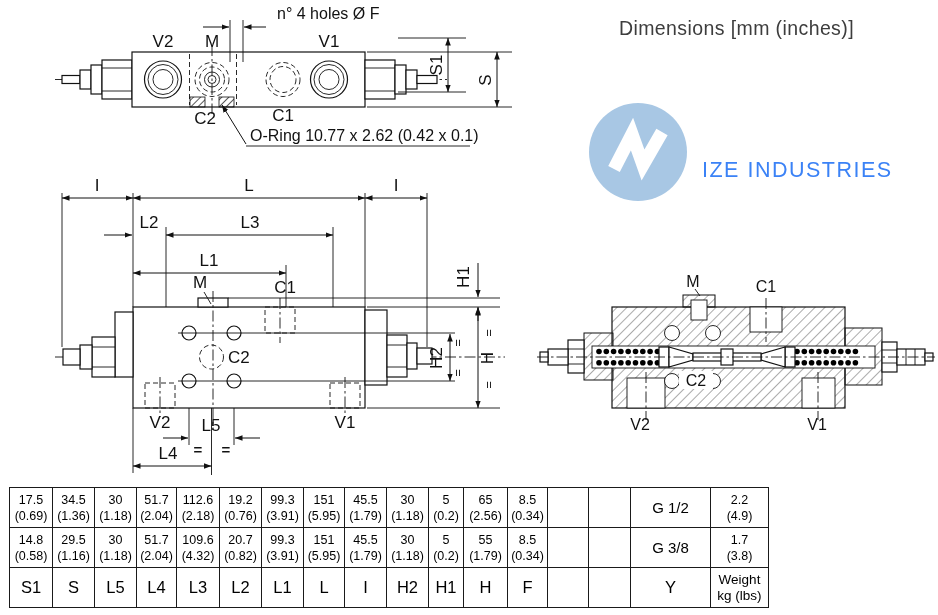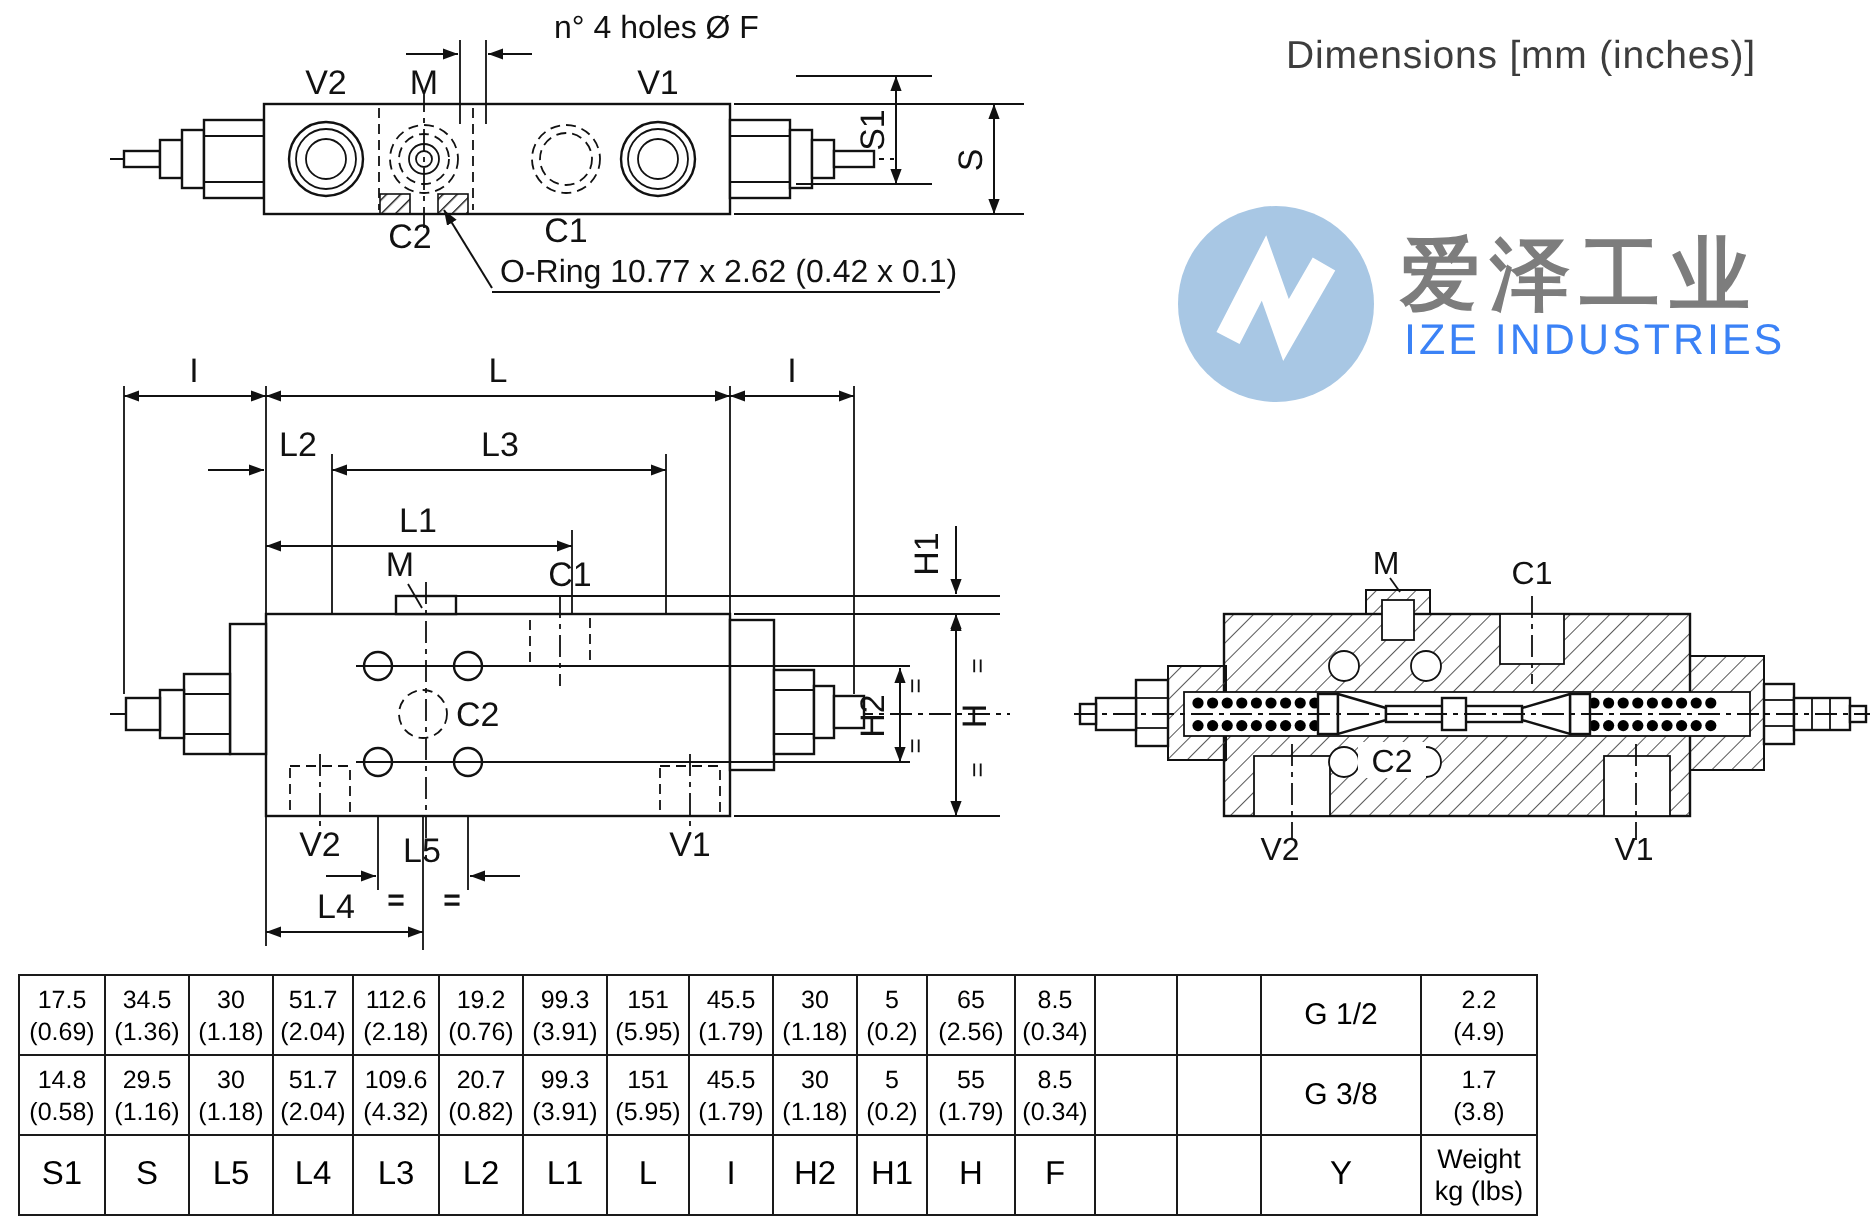--- a/index.html
+++ b/index.html
@@ -13,21 +13,21 @@
   .ln   { stroke:#111; stroke-width:1.2; fill:none; }
   .thin { stroke:#111; stroke-width:0.9; fill:none; }
   .dim  { stroke:#111; stroke-width:1; fill:none; }
   .dash { stroke-dasharray:5 3; }
   .cl   { stroke:#111; stroke-width:0.9; fill:none; stroke-dasharray:11 3 2.5 3; }
   .part { fill:#fff; stroke:#111; stroke-width:1.2; }
   .lbl  { font-size:17px; }
   .lbl2 { font-size:16px; }
 
   
-  #dims-title { left:619px; top:17px; font-size:19.5px; color:#3d3d3d; letter-spacing:.4px;margin-left:24px; }
+  #dims-title { left:619px; top:17px; font-size:19.5px; color:#3d3d3d; letter-spacing:.4px; }
   #logo { left:588px; top:102px; width:300px; height:100px; }
   #logo-cn { position:absolute; left:112px; top:8px; font-size:40px; font-weight:bold;
              color:#7d7d7d; letter-spacing:5px; white-space:nowrap; }
   #logo-en { position:absolute; left:114px; top:56px; font-size:21.5px; color:#3b82f6;
              letter-spacing:1.5px; white-space:nowrap;text-align:center; }
 
   
   #dim-table { position:absolute; left:9px; top:487px; border-collapse:collapse; table-layout:fixed; }
   #dim-table td { border:1.5px solid #1a1a1a; text-align:center; vertical-align:middle;
                   padding:0; font-size:12.5px; line-height:1.28; white-space:pre-line; color:#000000; }
@@ -343,21 +343,20 @@
     <text class="lbl2" x="282" y="170" text-anchor="middle">V1</text>
   </svg>
 
   <div class="abs" id="dims-title">Dimensions [mm (inches)]</div>
 
   <div class="abs" id="logo">
     <svg width="100" height="100" viewBox="0 0 100 100">
       <circle cx="50" cy="50" r="49" fill="#a8c7e4"></circle>
       <polyline points="26,67 44,32 55,63 74,30" fill="none" stroke="#fff" stroke-width="13"></polyline>
     </svg>
-    <div id="logo-cn">爱泽工业</div>
     <div id="logo-en">IZE INDUSTRIES</div>
   </div>
 
   <table id="dim-table">
     <colgroup>
       <col style="width:43px">
         <col style="width:42px">
         <col style="width:42px">
         <col style="width:40px">
       <col style="width:43px">

